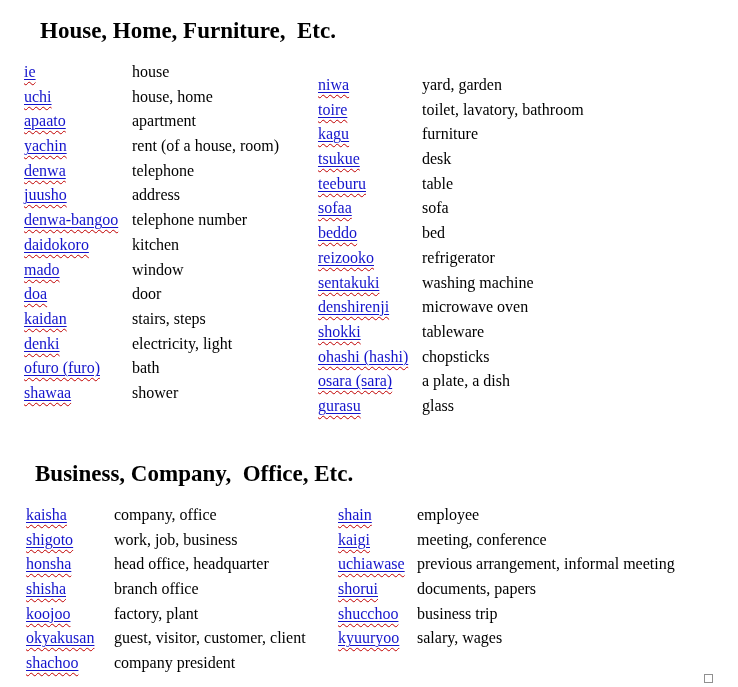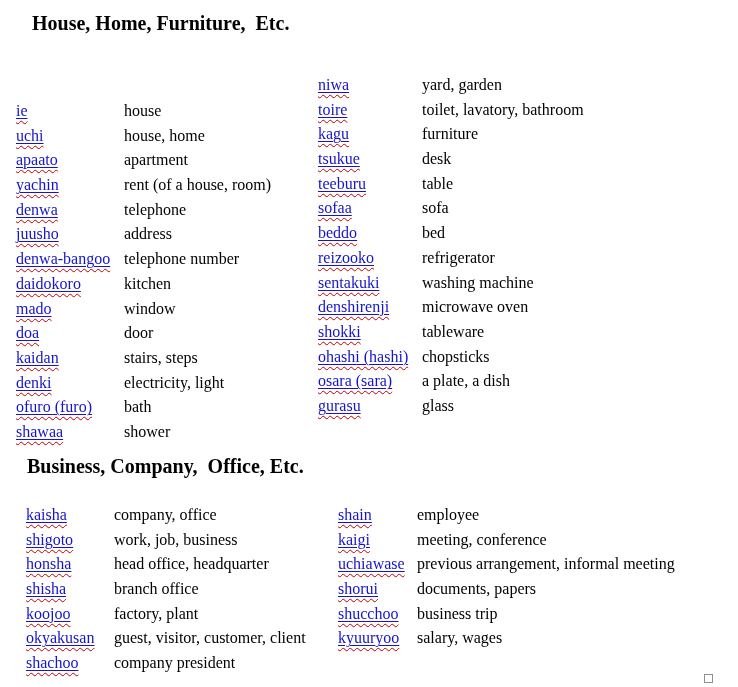--- a/index.html
+++ b/index.html
@@ -8,22 +8,22 @@
     width: 738px;
     height: 687px;
     background: #ffffff;
     font-family: "Liberation Serif", "DejaVu Serif", serif;
     font-size: 16px;
     color: var(--text-color, #000000);
     overflow: hidden;
   }
   .hd {
     position: absolute;
-    margin: 0;
-    font-size: 20px;
+    margin: 8px;
+    font-size: 23px;
     font-weight: bold;
     white-space: pre; 
     color: var(--text-color, #000000);
     line-height: 22px;
   }
   .hd1 { left: 32px; top: 12px; }
   .hd2 { left: 27px; top: 455px; }
 
   .col { position: absolute; }
   .row {
@@ -32,21 +32,21 @@
     height: 24.7px;
     line-height: 20px;
     white-space: nowrap;
   }
   .term-cell {
     display: inline-block;
     box-sizing: border-box;
     flex-shrink: 0;
     padding-right: 4px;
   }
-  .s1l { left: 16px;  top: 62px; margin-top: 39px;  }
+  .s1l { left: 24px;  top: 62px;  }
   .s1r { left: 318px; top: 75px;  }
   .s2l { left: 26px;  top: 505px; }
   .s2r { left: 338px; top: 505px; }
   .s1l .term-cell { min-width: 108px; }
   .s1r .term-cell { min-width: 104px; }
   .s2l .term-cell { min-width: 88px;  }
   .s2r .term-cell { min-width: 79px;  }
 
   
   .squiggle {

